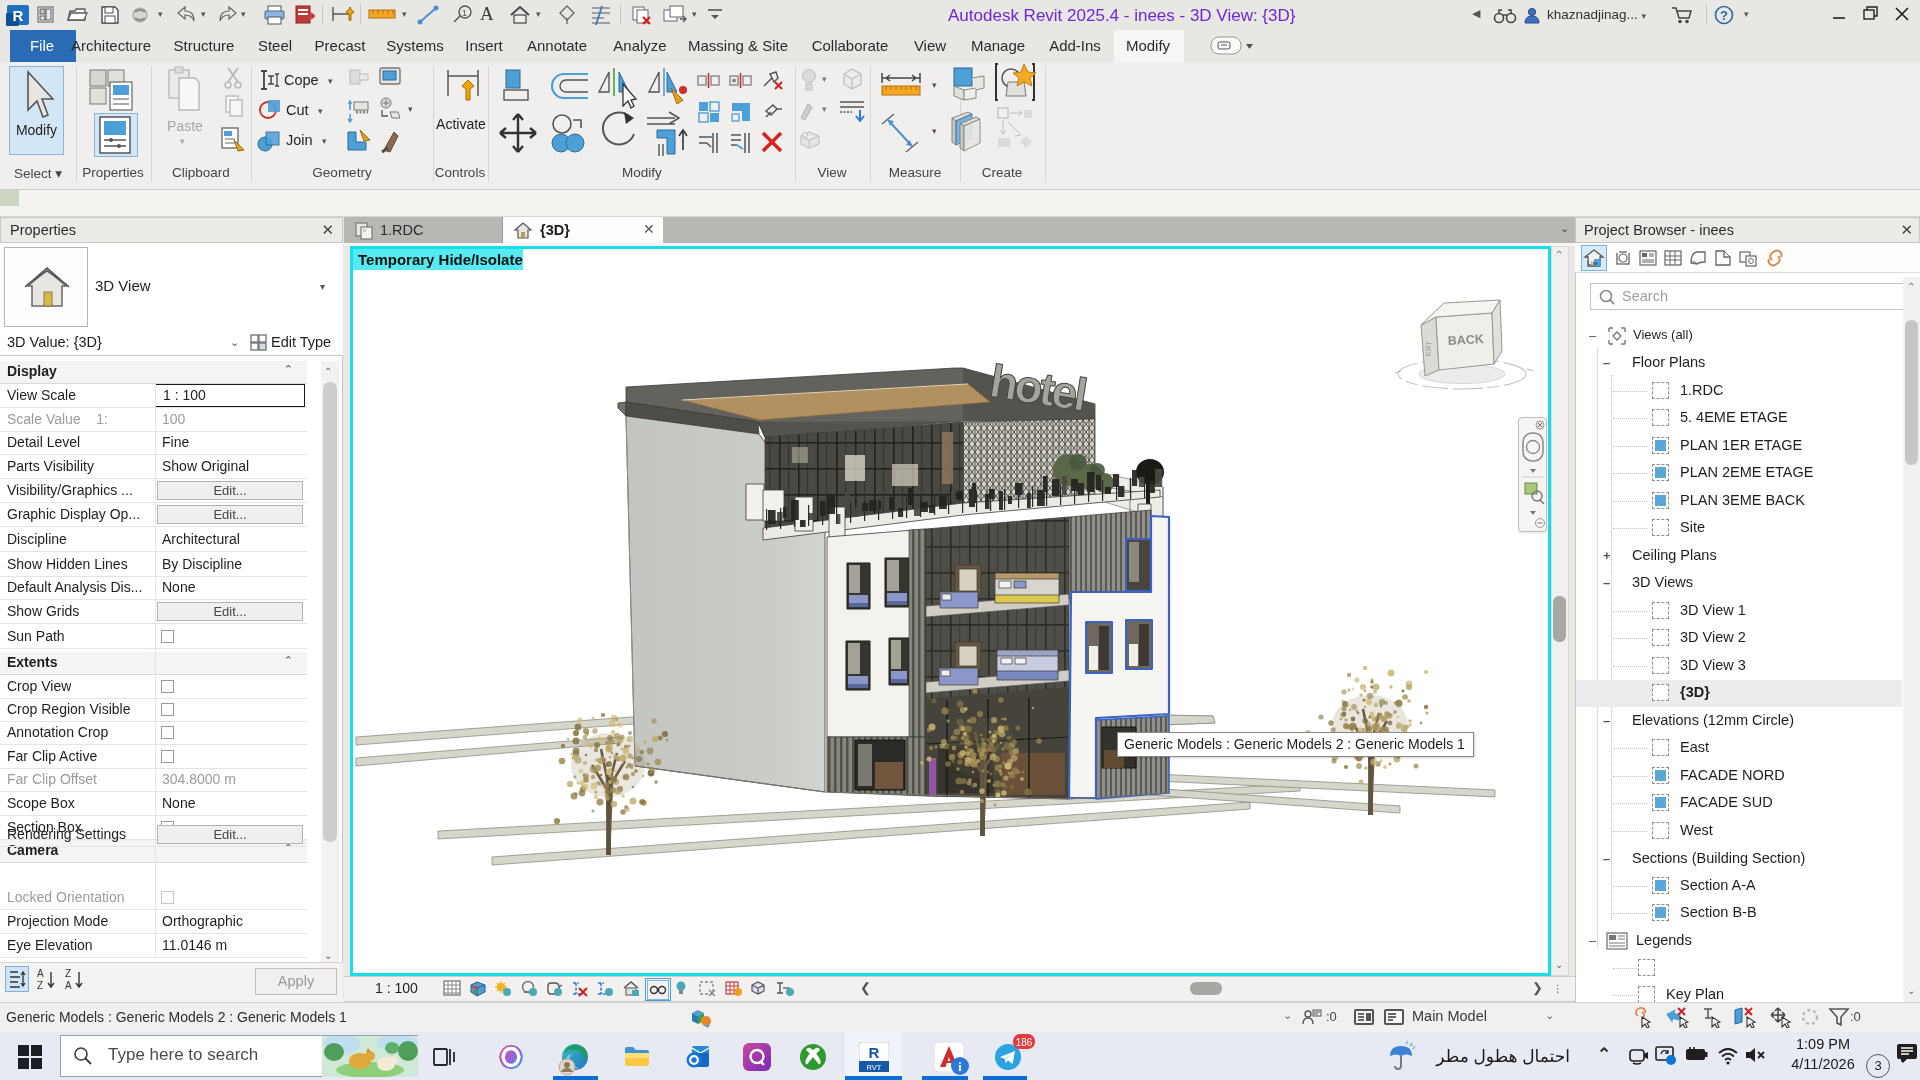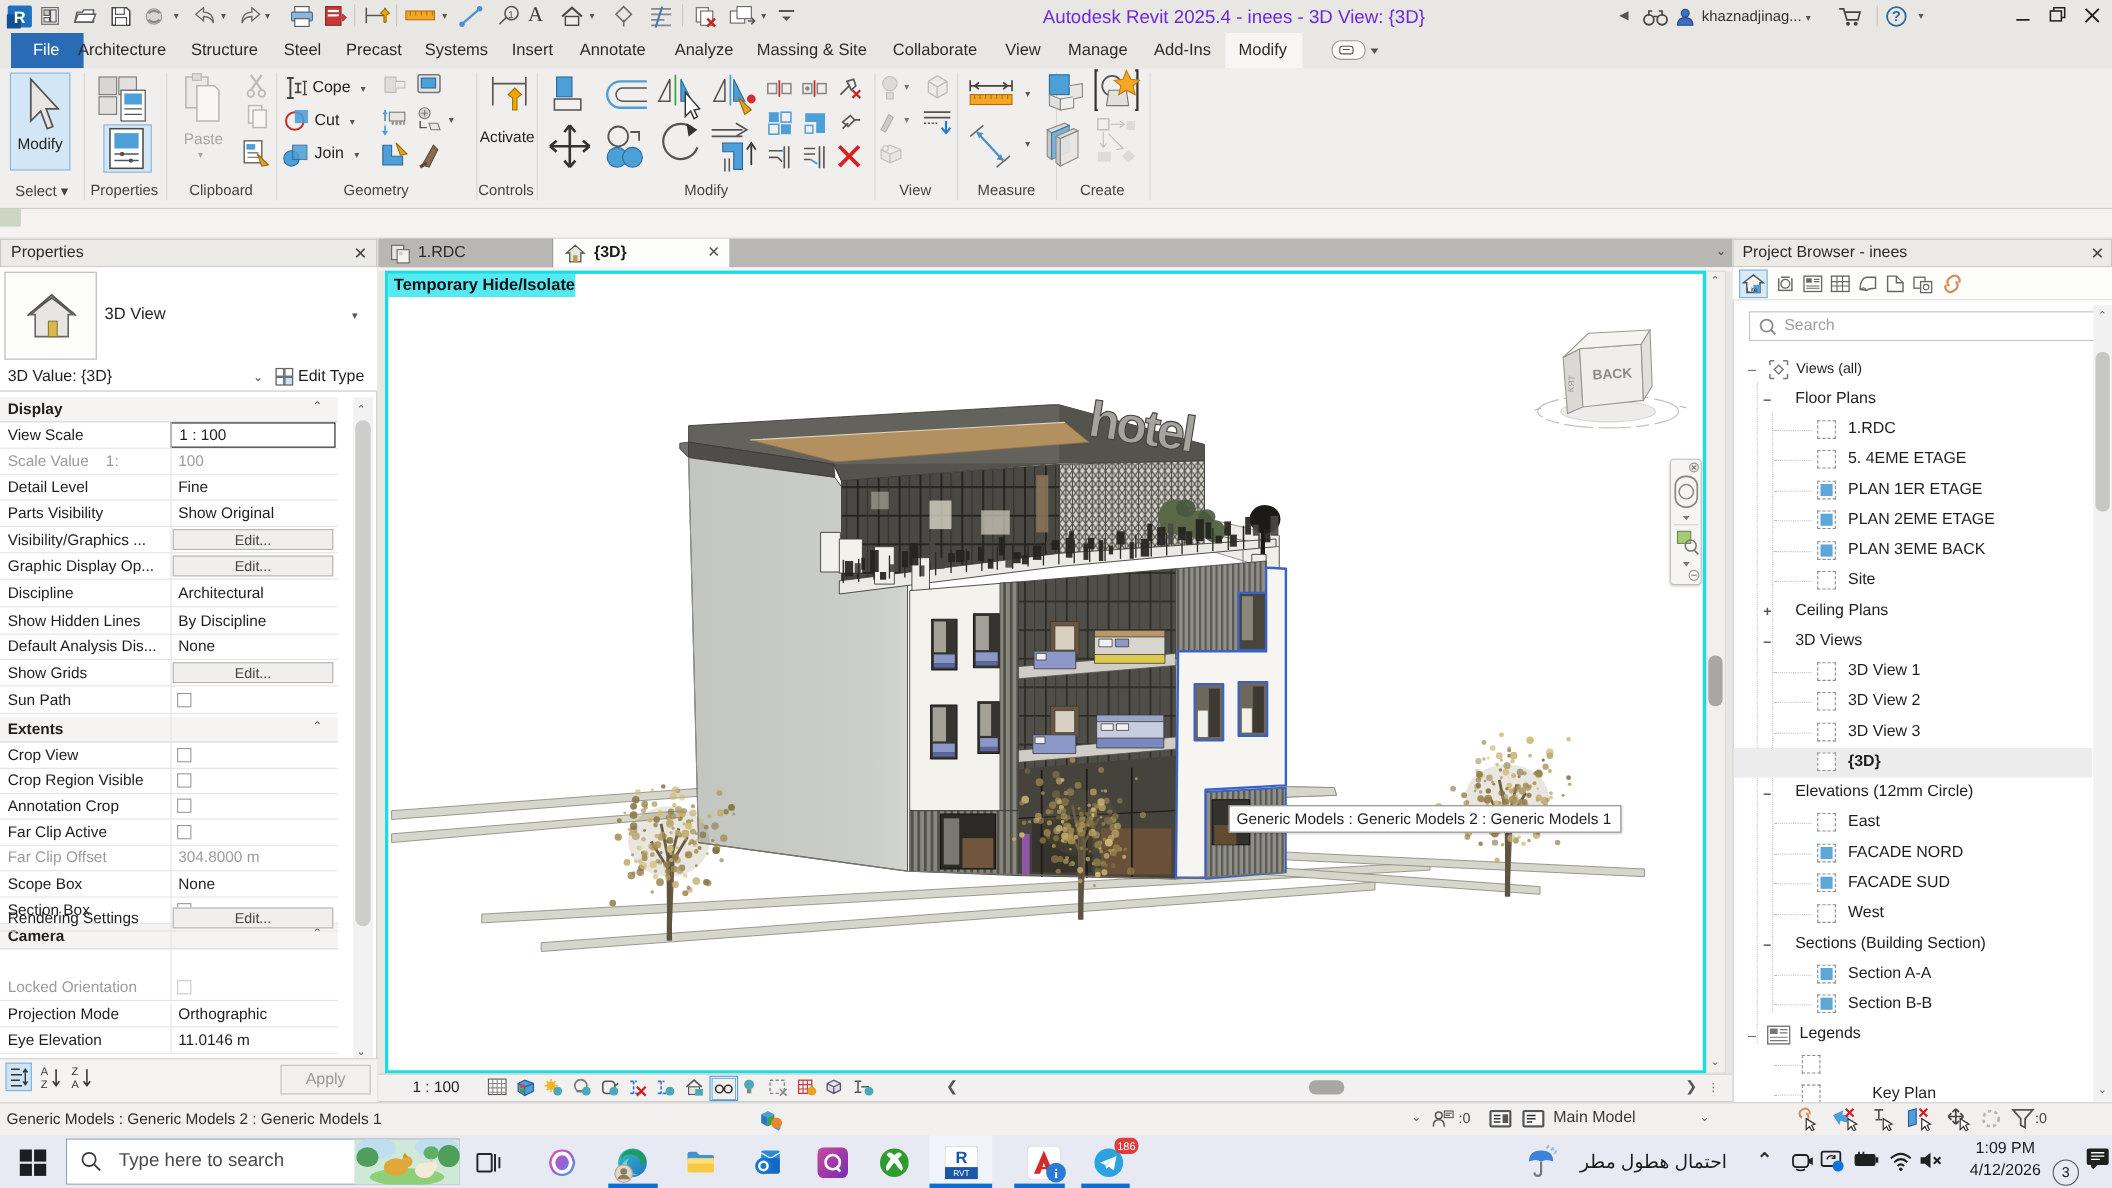--- a/index.html
+++ b/index.html
@@ -1548,21 +1548,21 @@
     <div class="abs" style="left:1636px;top:932px;font-size:14.5px;color:#1e1e1e">Legends</div>
     <div class="abs" style="left:1613px;top:968px;width:34px;height:1px;border-top:1px dotted #c2c2c2"></div>
     <div class="ticon" style="left:1638px;top:959px">
       <i></i>
     </div>
     <div class="abs" style="left:1666px;top:1006px;font-size:14px;color:#a21caf;">Door Legend</div>
     <div class="abs" style="left:1613px;top:995px;width:34px;height:1px;border-top:1px dotted #c2c2c2"></div>
     <div class="ticon" style="left:1638px;top:986px">
       <i></i>
     </div>
-    <div class="abs" style="left:1666px;top:986px;font-size:14.5px;color:#1e1e1e;margin-left:36px;">Key Plan</div>
+    <div class="abs" style="left:1666px;top:986px;font-size:14.5px;color:#1e1e1e;">Key Plan</div>
     <div class="abs" style="left:1903px;top:277px;width:17px;height:725px;background:#f1f1f1"></div>
     <div class="abs" style="left:1907px;top:281px;font-size:10px;color:#666">⌃</div>
     <div class="abs" style="left:1905px;top:320px;width:13px;height:145px;background:#c6c6c4;border-radius:6px"></div>
     <div class="abs" style="left:1907px;top:985px;font-size:10px;color:#666">⌄</div>
     <div class="abs" style="left:0;top:1002px;width:1920px;height:30px;background:#f1f0ee;border-top:1px solid #d4d1ce"></div>
     <div class="abs" style="left:6px;top:1009px;font-size:14px;color:#2e2e2e">Generic Models : Generic Models 2 : Generic Models 1</div>
     <svg class="abs" style="left:688px;top:1007px" width="26" height="22">
       <path d="M4 6 L10 3 L16 6 L10 9 Z" fill="#4d9fd8"></path>
       <path d="M4 6 L4 14 L10 17 L10 9 Z" fill="#2a7ab8"></path>
       <path d="M10 17 L10 9 L16 6 L16 14 Z" fill="#3aa04a"></path>
@@ -1762,19 +1762,19 @@
     </svg>
     <svg class="abs" style="left:1716px;top:1044px" width="24" height="22">
       <path d="M3 9 Q12 1 21 9 M6 12.5 Q12 7 18 12.5 M9 16 Q12 13 15 16" fill="none" stroke="#1f1f1f" stroke-width="1.8"></path>
       <circle cx="12" cy="19" r="1.6" fill="#1f1f1f"></circle>
     </svg>
     <svg class="abs" style="left:1744px;top:1045px" width="26" height="20">
       <path d="M2 7 L6 7 L11 3 L11 17 L6 13 L2 13 Z" fill="#1f1f1f"></path>
       <path d="M14 7 L20 13 M20 7 L14 13" stroke="#1f1f1f" stroke-width="1.8"></path>
     </svg>
     <div class="abs" style="left:1782px;top:1036px;width:82px;text-align:center;font-size:14.5px;color:#1a1a1a">1:09 PM</div>
-    <div class="abs" style="left:1776px;top:1056px;width:94px;text-align:center;font-size:14.5px;color:#1a1a1a">4/12/2026</div>
+    <div class="abs" style="left:1776px;top:1056px;width:94px;text-align:center;font-size:14.5px;color:#1a1a1a">4/11/2026</div>
     <svg class="abs" style="left:1895px;top:1042px" width="24" height="22">
       <rect x="2" y="2" width="20" height="15" rx="2" fill="#1f1f1f"></rect>
       <path d="M6 19 L6 17 L12 17 L8 21 Z" fill="#1f1f1f"></path>
       <path d="M6 6 L18 6 M6 9 L18 9 M6 12 L14 12" stroke="#fff" stroke-width="1.3"></path>
     </svg>
     <div class="abs" style="left:1866px;top:1054px;width:24px;height:24px;border:1.5px solid #555;border-radius:50%;background:#e7eaf3;text-align:center;line-height:22px;font-size:13px;color:#222">3</div>
   </div>
 </body></html>

